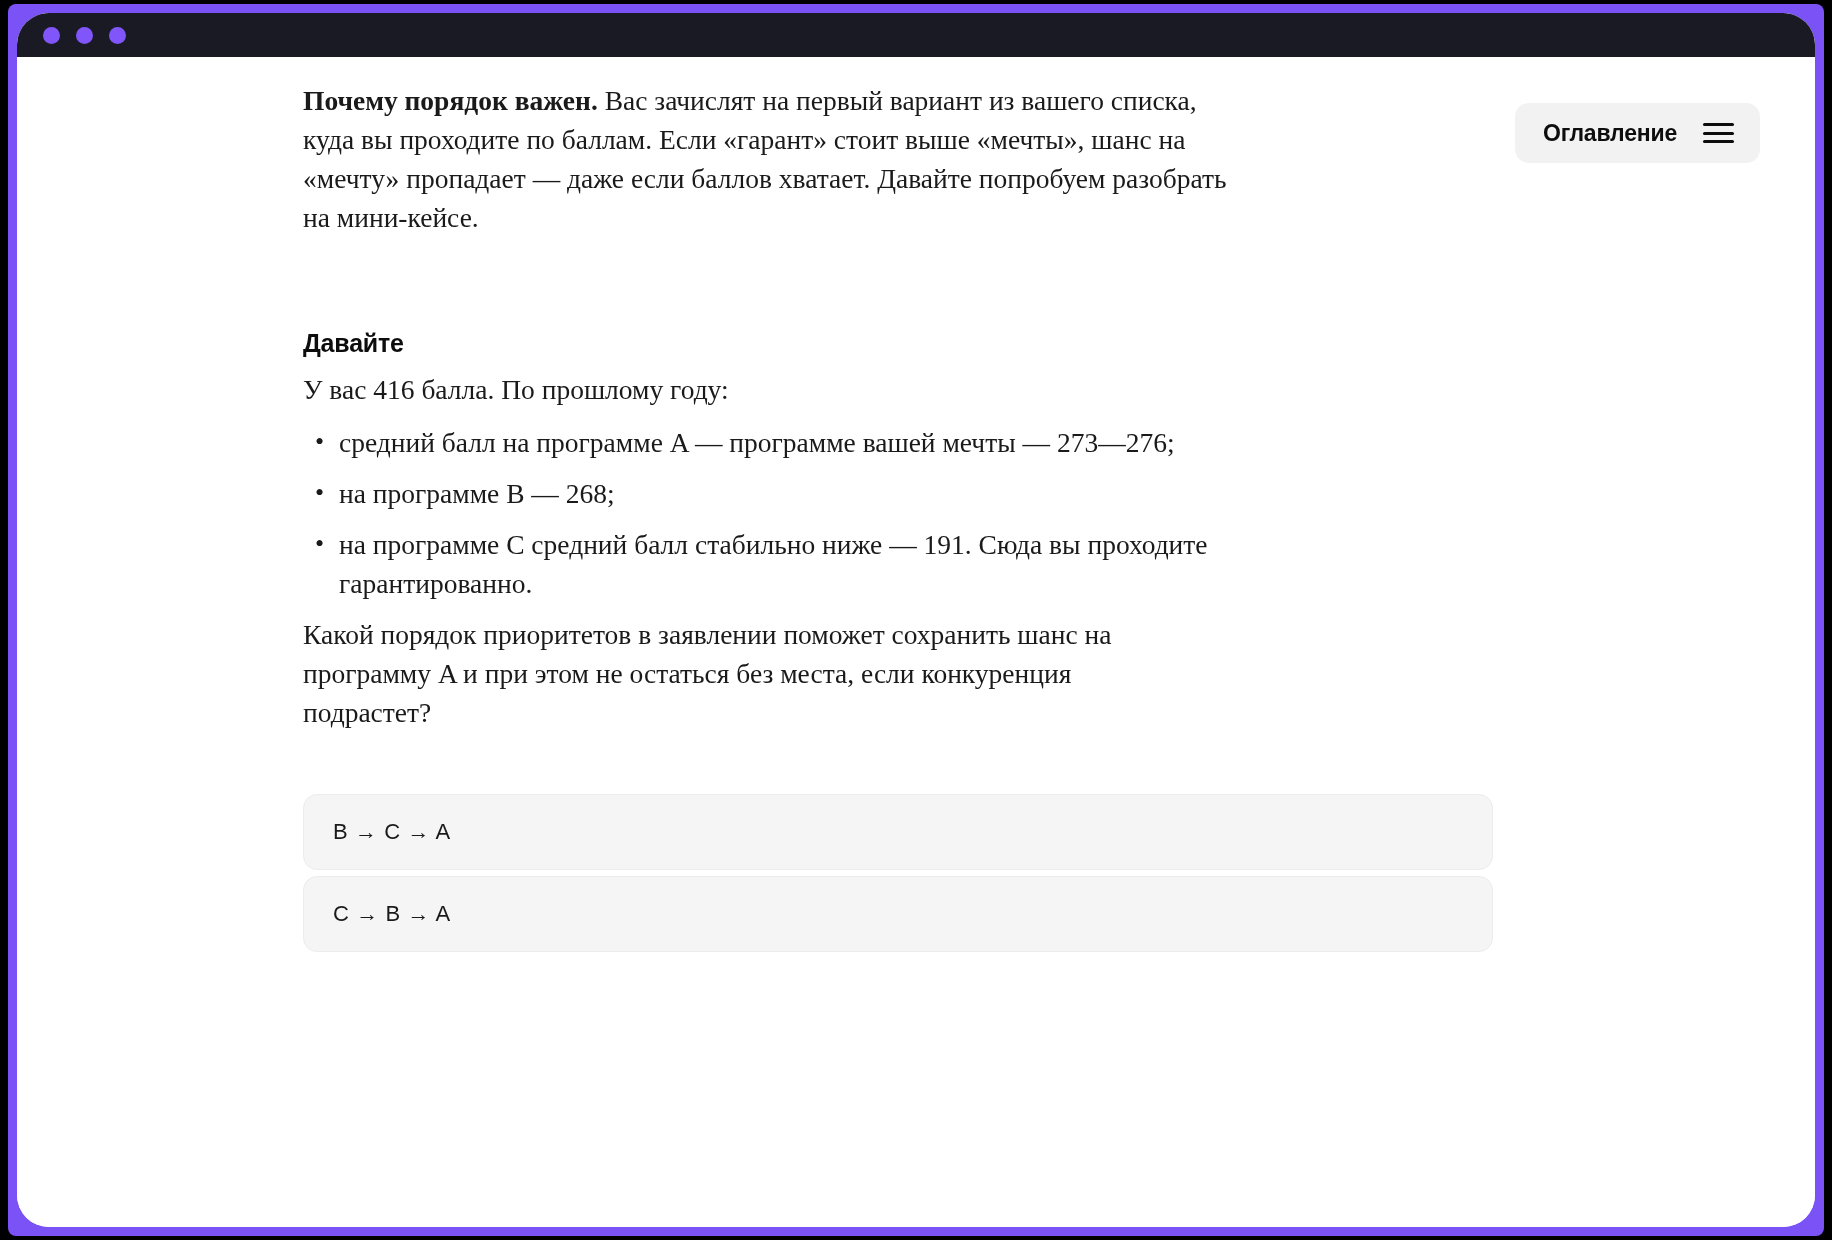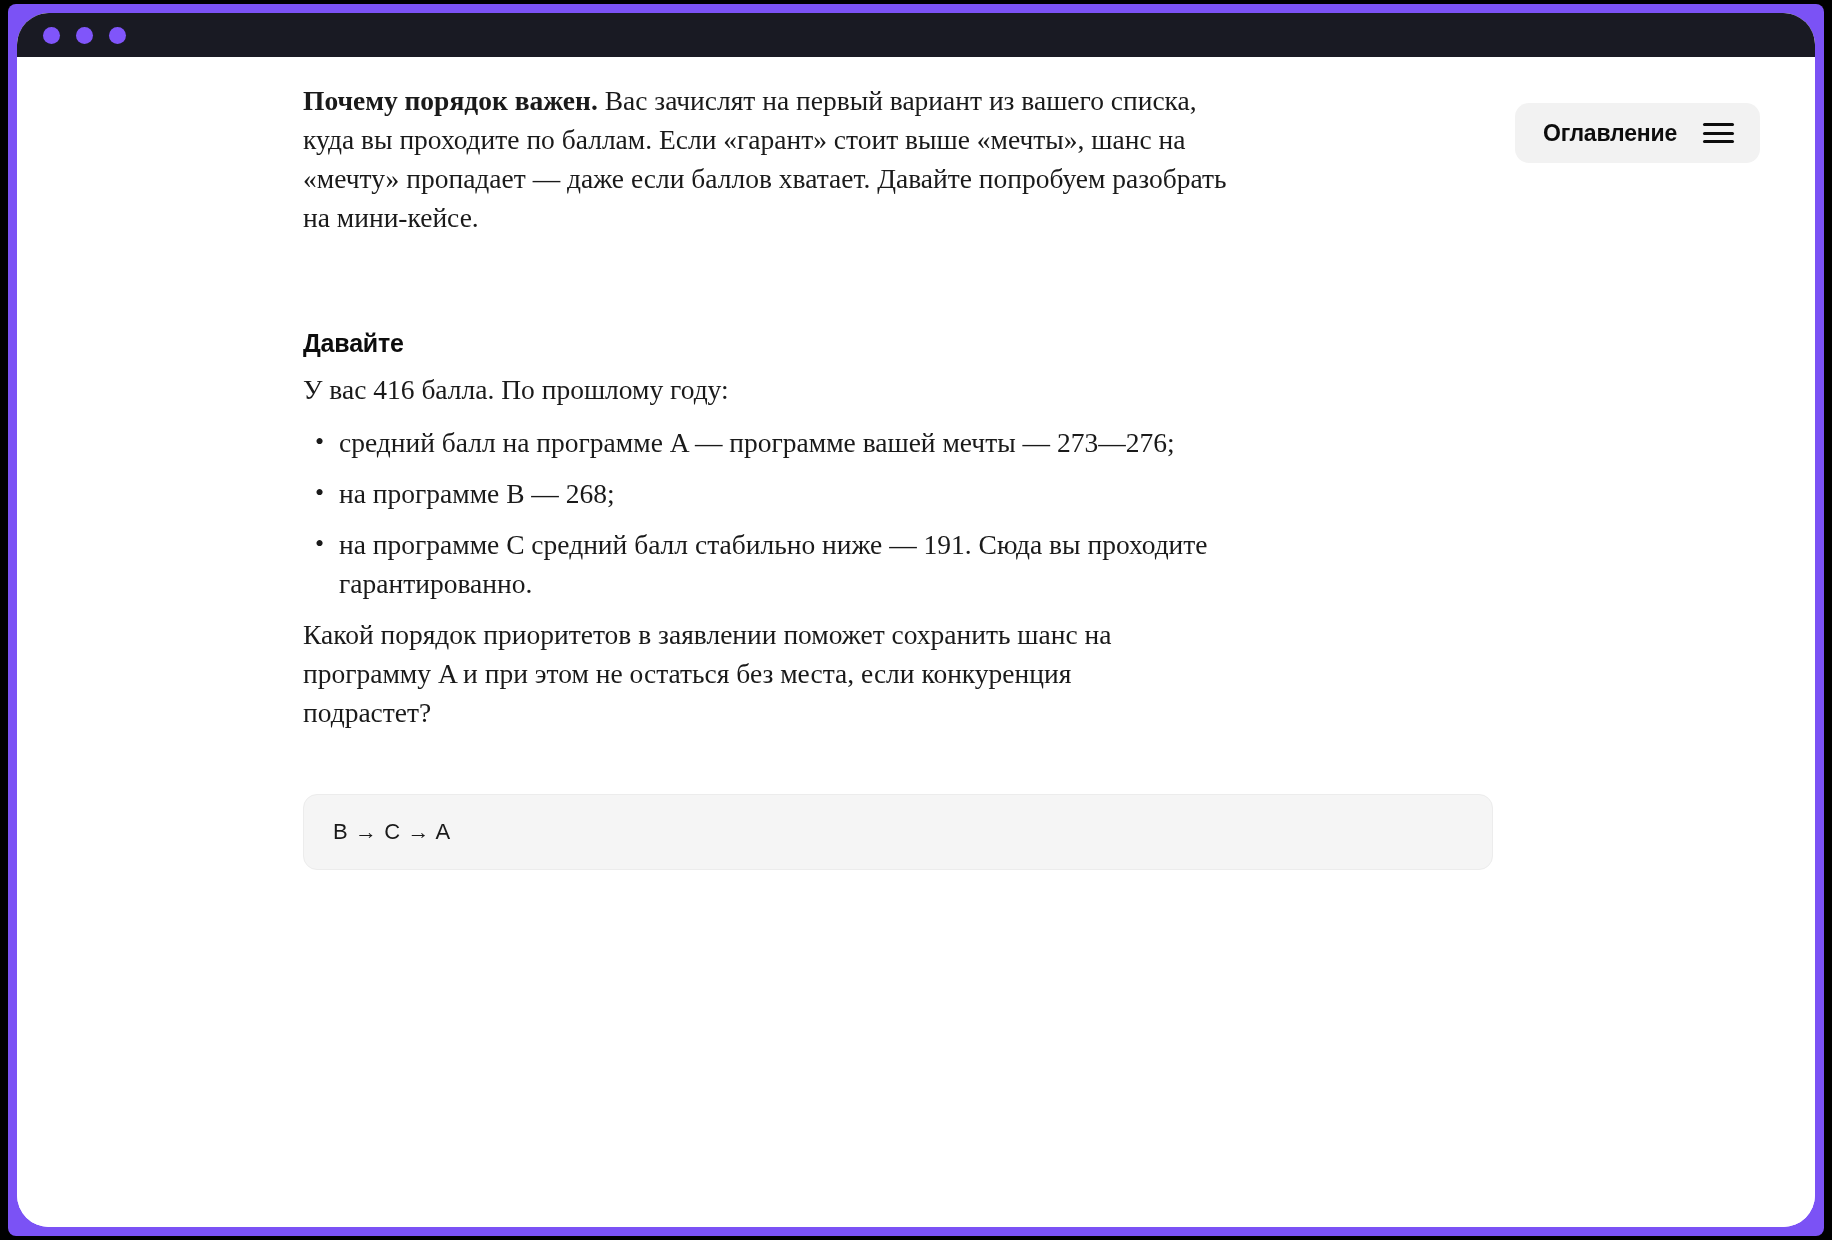--- a/index.html
+++ b/index.html
@@ -229,18 +229,19 @@
         <ul class="facts">
           <li class="serif-body">средний балл на программе A — программе вашей мечты — 273—276;</li>
           <li class="serif-body">на программе B — 268;</li>
           <li class="serif-body">на программе C средний балл стабильно ниже — 191. Сюда вы проходите гарантированно.</li>
         </ul>
 
         <p class="serif-body closing">Какой порядок приоритетов в заявлении поможет сохранить шанс на программу A и при этом не остаться без места, если конкуренция подрастет?</p>
 
         <div class="options">
           <div class="option">B → C → A</div>
+          <div class="option">C → B → A</div>
         </div>
 
       </div>
     </div>
   </div>
 </div>
 
 </body></html>

